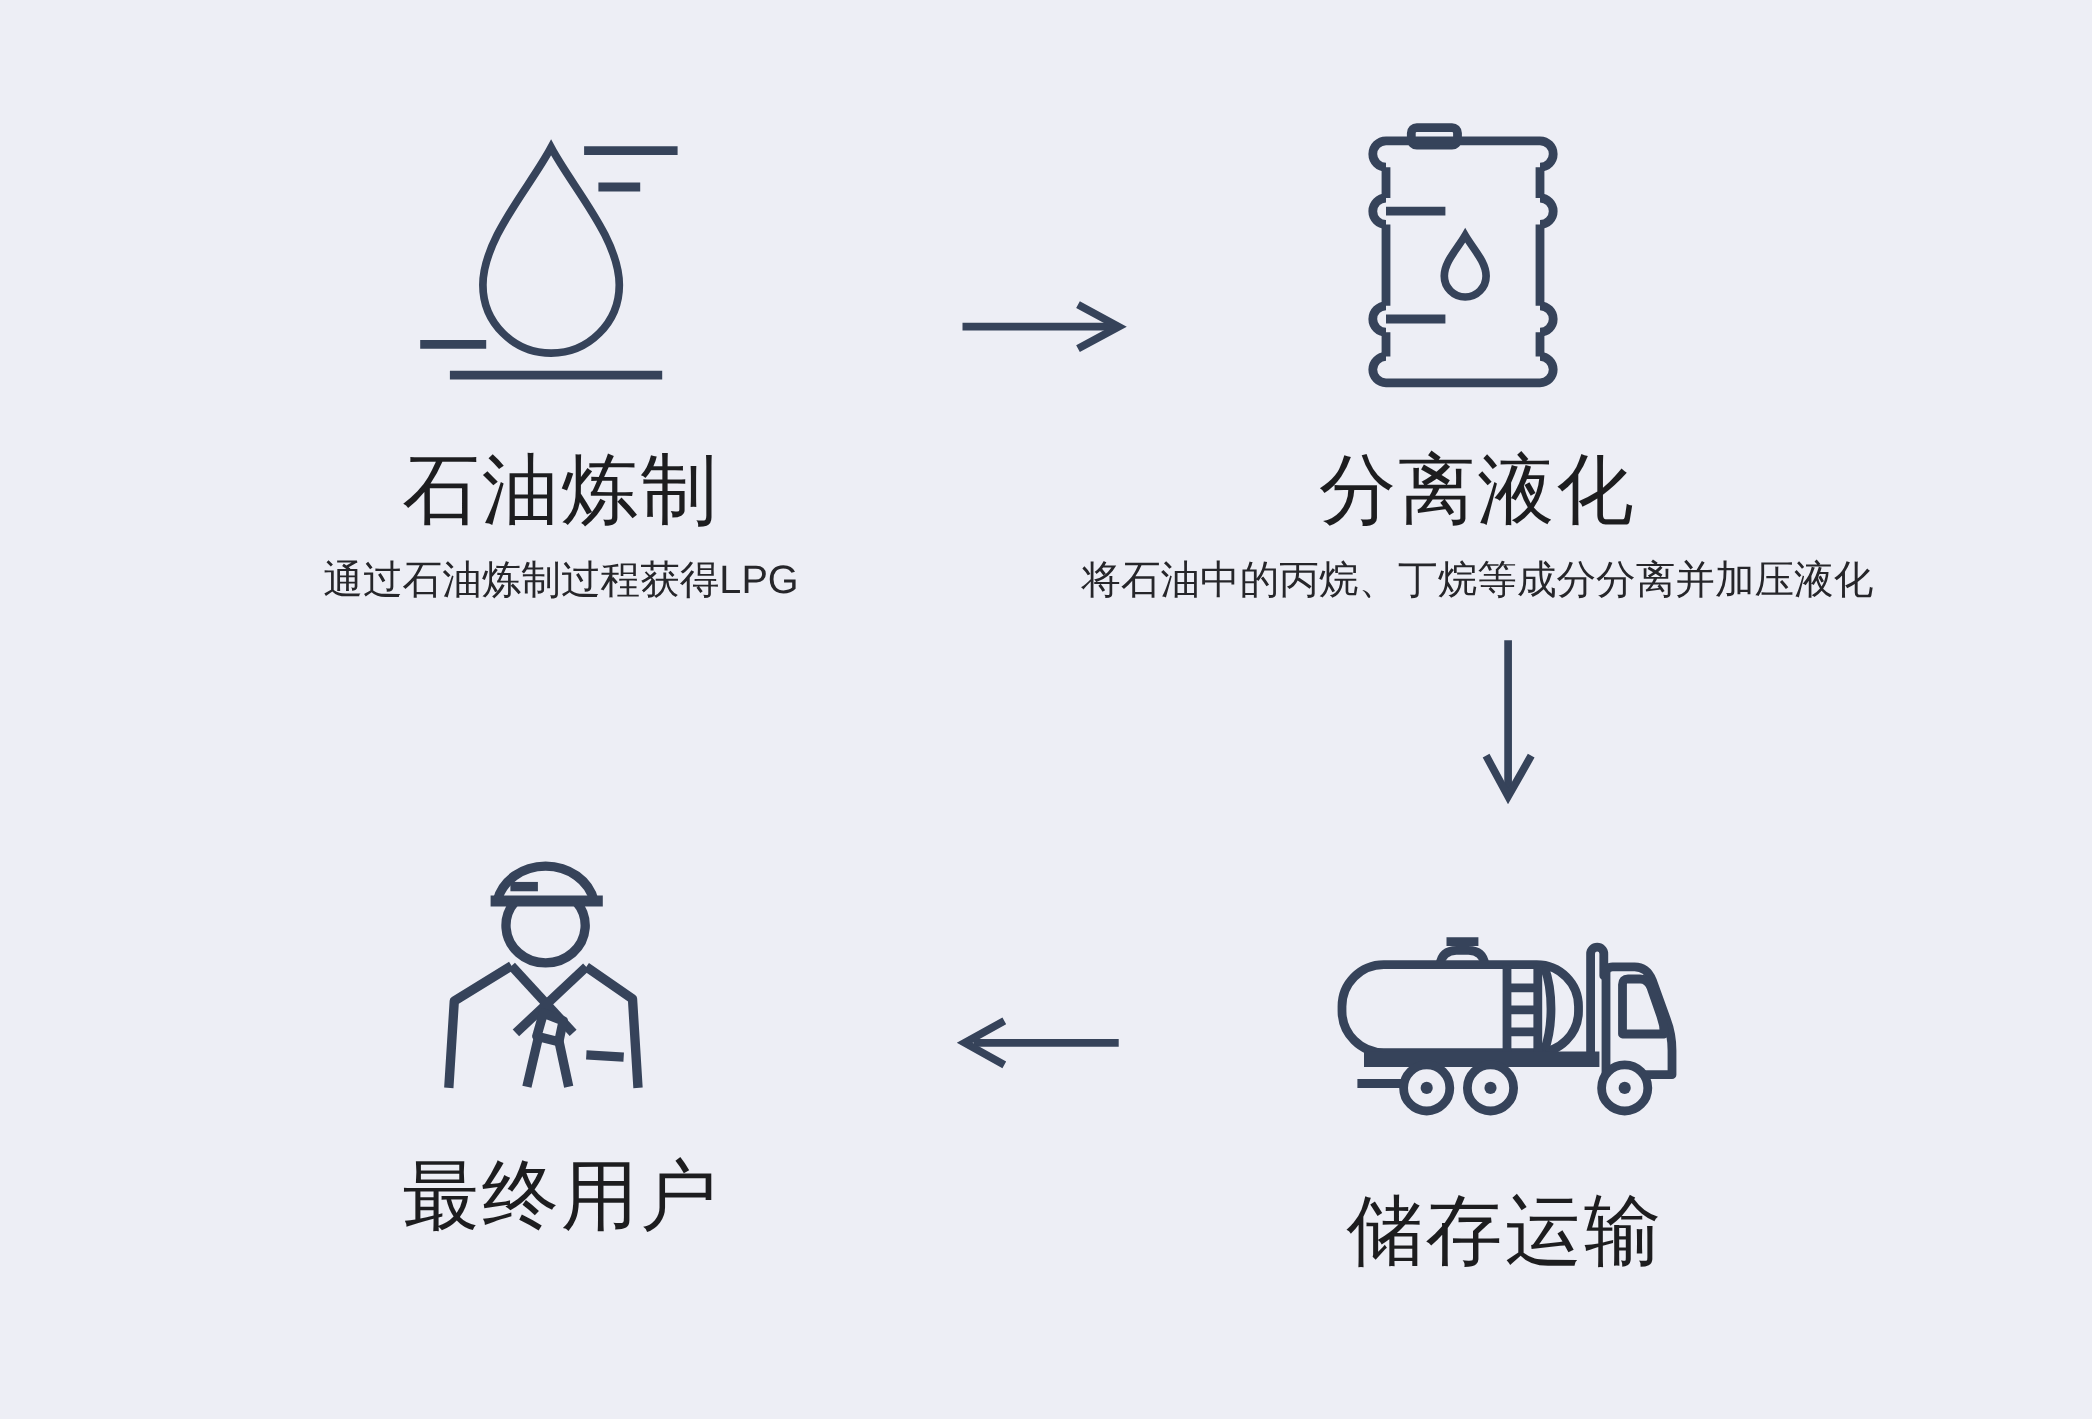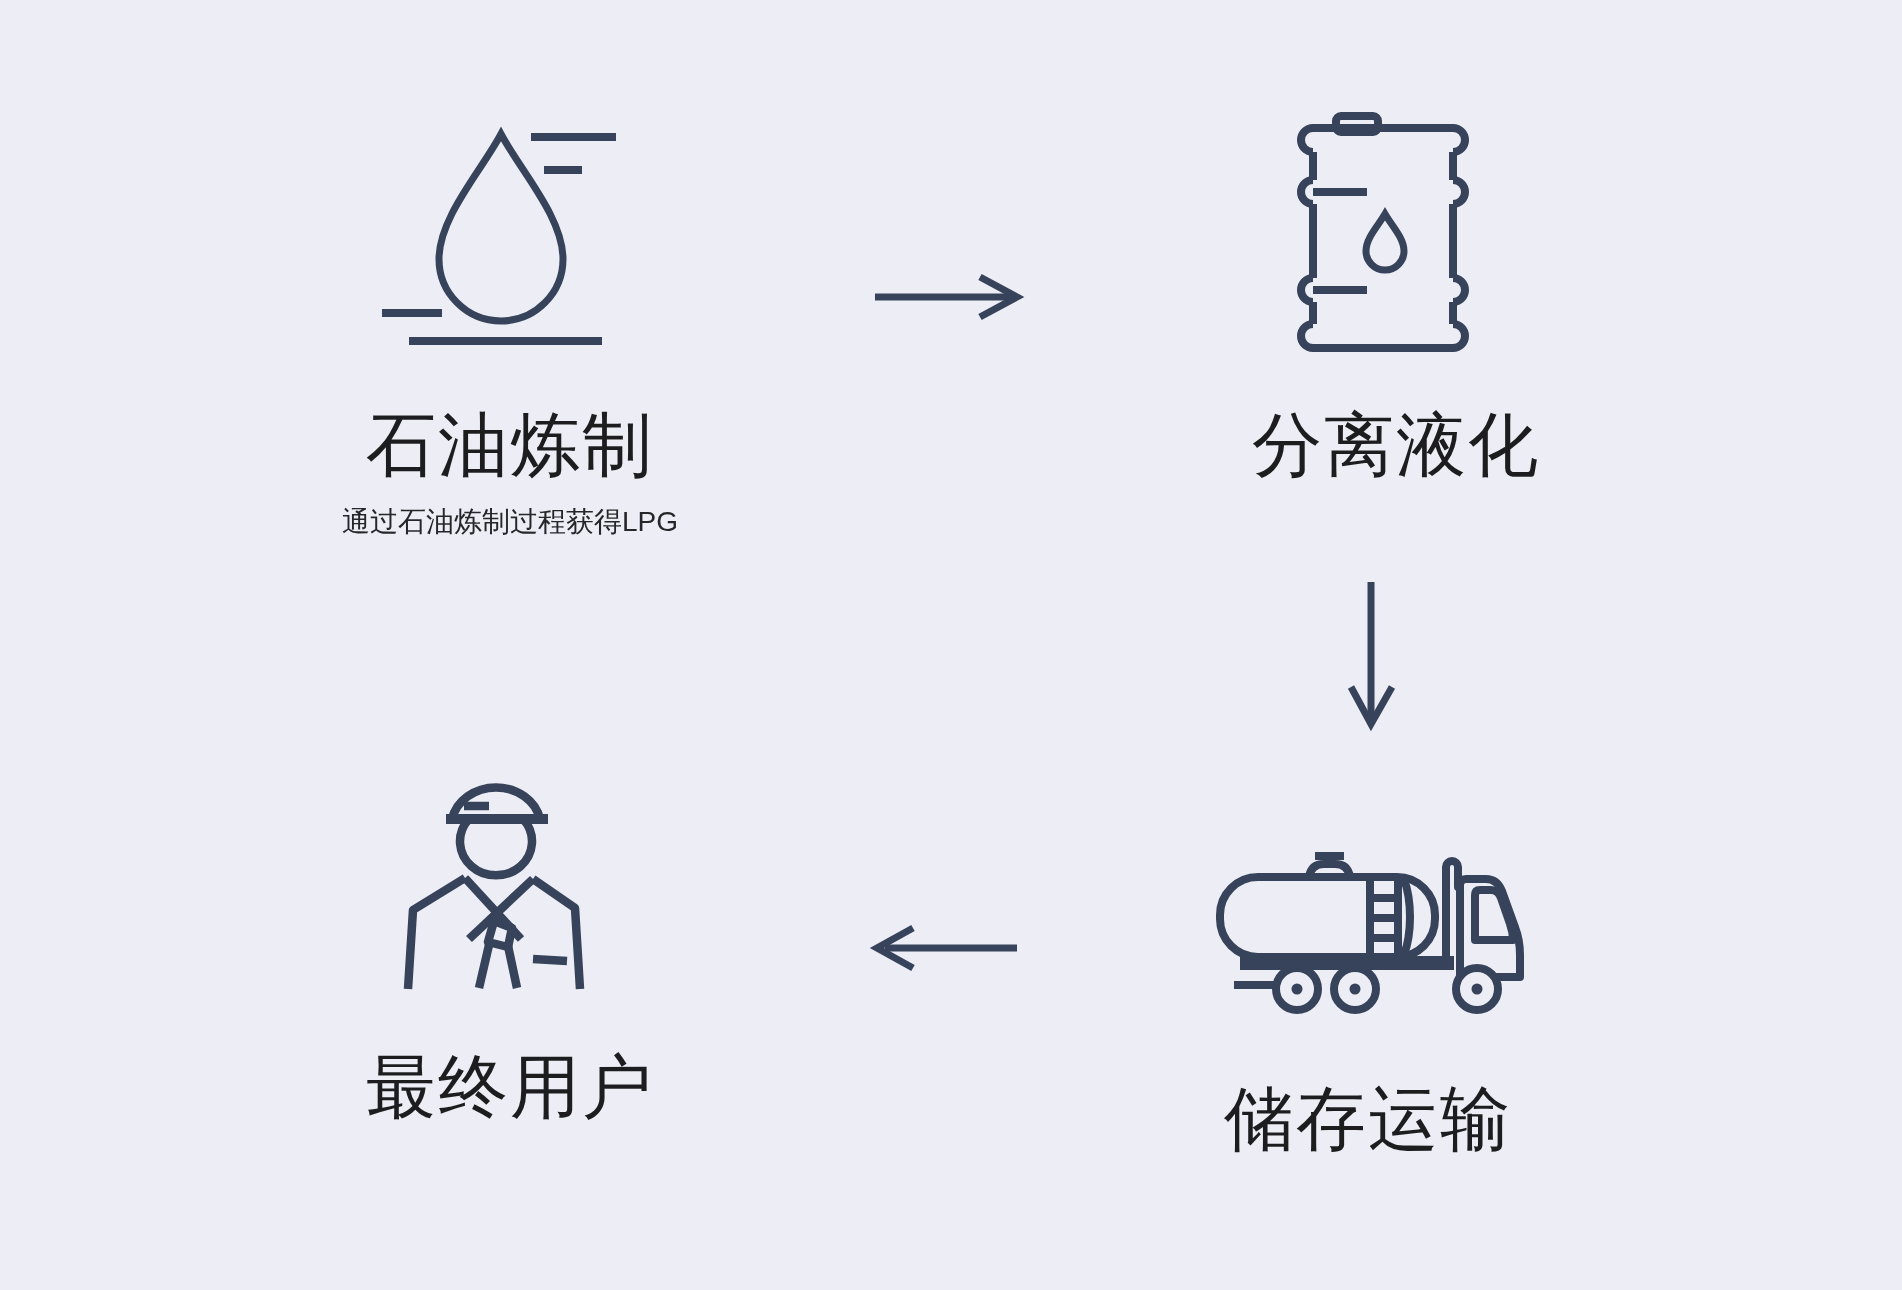--- a/index.html
+++ b/index.html
@@ -24,21 +24,21 @@
   .step-title{
     margin-top:42px;
     font-size:70px;line-height:1;
     letter-spacing:2px;
     font-weight:300;
     color:#1d1d1f;
     white-space:nowrap;
   }
   .step-desc{
     margin-top:26px;
-    font-size:28px;line-height:1.15;
+    font-size:36px;line-height:1.15;
     font-weight:300;
     color:#26262a;
     white-space:nowrap;
   }
   .arrow{position:absolute;}
   svg{display:block;overflow:visible;}
   .ln{stroke:#36435a;fill:none;}
 </style>
 </head>
 <body>
@@ -52,35 +52,36 @@
         <line class="ln" stroke-width="8" x1="161" y1="24" x2="246" y2="24"></line>
         <line class="ln" stroke-width="8" x1="174" y1="57" x2="212" y2="57"></line>
         <line class="ln" stroke-width="8" x1="12" y1="200" x2="72" y2="200"></line>
         <line class="ln" stroke-width="8" x1="39" y1="228" x2="232" y2="228"></line>
       </svg>
     </div>
     <div class="step-title">石油炼制</div>
     <div class="step-desc">通过石油炼制过程获得LPG</div>
   </div>
 
-  <div class="step" style="left:976px;top:108px;width:840px;">
+  <div class="step" style="left:923px;top:108px;width:840px;">
     <div class="icon-box top">
       <svg width="230" height="280" viewBox="0 0 230 280">
         <rect class="ln" stroke-width="8" x="55" y="18" width="42" height="16" rx="5"></rect>
         <path class="ln" stroke-width="8" d="M32 54 A12 12 0 0 1 32 30 H172 A12 12 0 0 1 172 54"></path>
         <path class="ln" stroke-width="8" d="M32 226 A12 12 0 0 0 32 250 H172 A12 12 0 0 0 172 226"></path>
         <path class="ln" stroke-width="8" d="M32 54 V82 M32 106 V180 M32 204 V226"></path>
         <path class="ln" stroke-width="8" d="M172 54 V82 M172 106 V180 M172 204 V226"></path>
         <path class="ln" stroke-width="8" d="M32 106 A12 12 0 0 1 32 82 M172 82 A12 12 0 0 1 172 106"></path>
         <path class="ln" stroke-width="8" d="M32 204 A12 12 0 0 1 32 180 M172 180 A12 12 0 0 1 172 204"></path>
         <path class="ln" stroke-width="8" d="M32 94 H86 M32 192 H86"></path>
         <path class="ln" stroke-width="7" d="M104 116 C97 128 85 140 85 153 A19 19 0 0 0 123 153 C123 140 111 128 104 116 Z"></path>
       </svg>
     </div>
     <div class="step-title">分离液化</div>
+    <div class="step-desc">将石油中的丙烷、丁烷等成分分离并加压液化</div>
   </div>
 
   <div class="step" style="left:918px;top:812px;width:900px;">
     <div class="icon-box bottom">
       <svg width="340" height="200" viewBox="0 0 340 200" style="margin-top:20px;">
         <line class="ln" stroke-width="8" x1="117" y1="19" x2="146" y2="19"></line>
         <path class="ln" stroke-width="8" d="M111 40 Q113 27 126 27 H137 Q150 27 152 40" stroke-linejoin="round"></path>
         <rect class="ln" stroke-width="8" x="22" y="40" width="215" height="80" rx="38"></rect>
         <path class="ln" stroke-width="8" d="M206 42 C214 64 214 96 206 118"></path>
         <path class="ln" stroke-width="8" d="M172 41 V119 M200 41 V119 M172 61 H200 M172 81 H200 M172 101 H200"></path>

